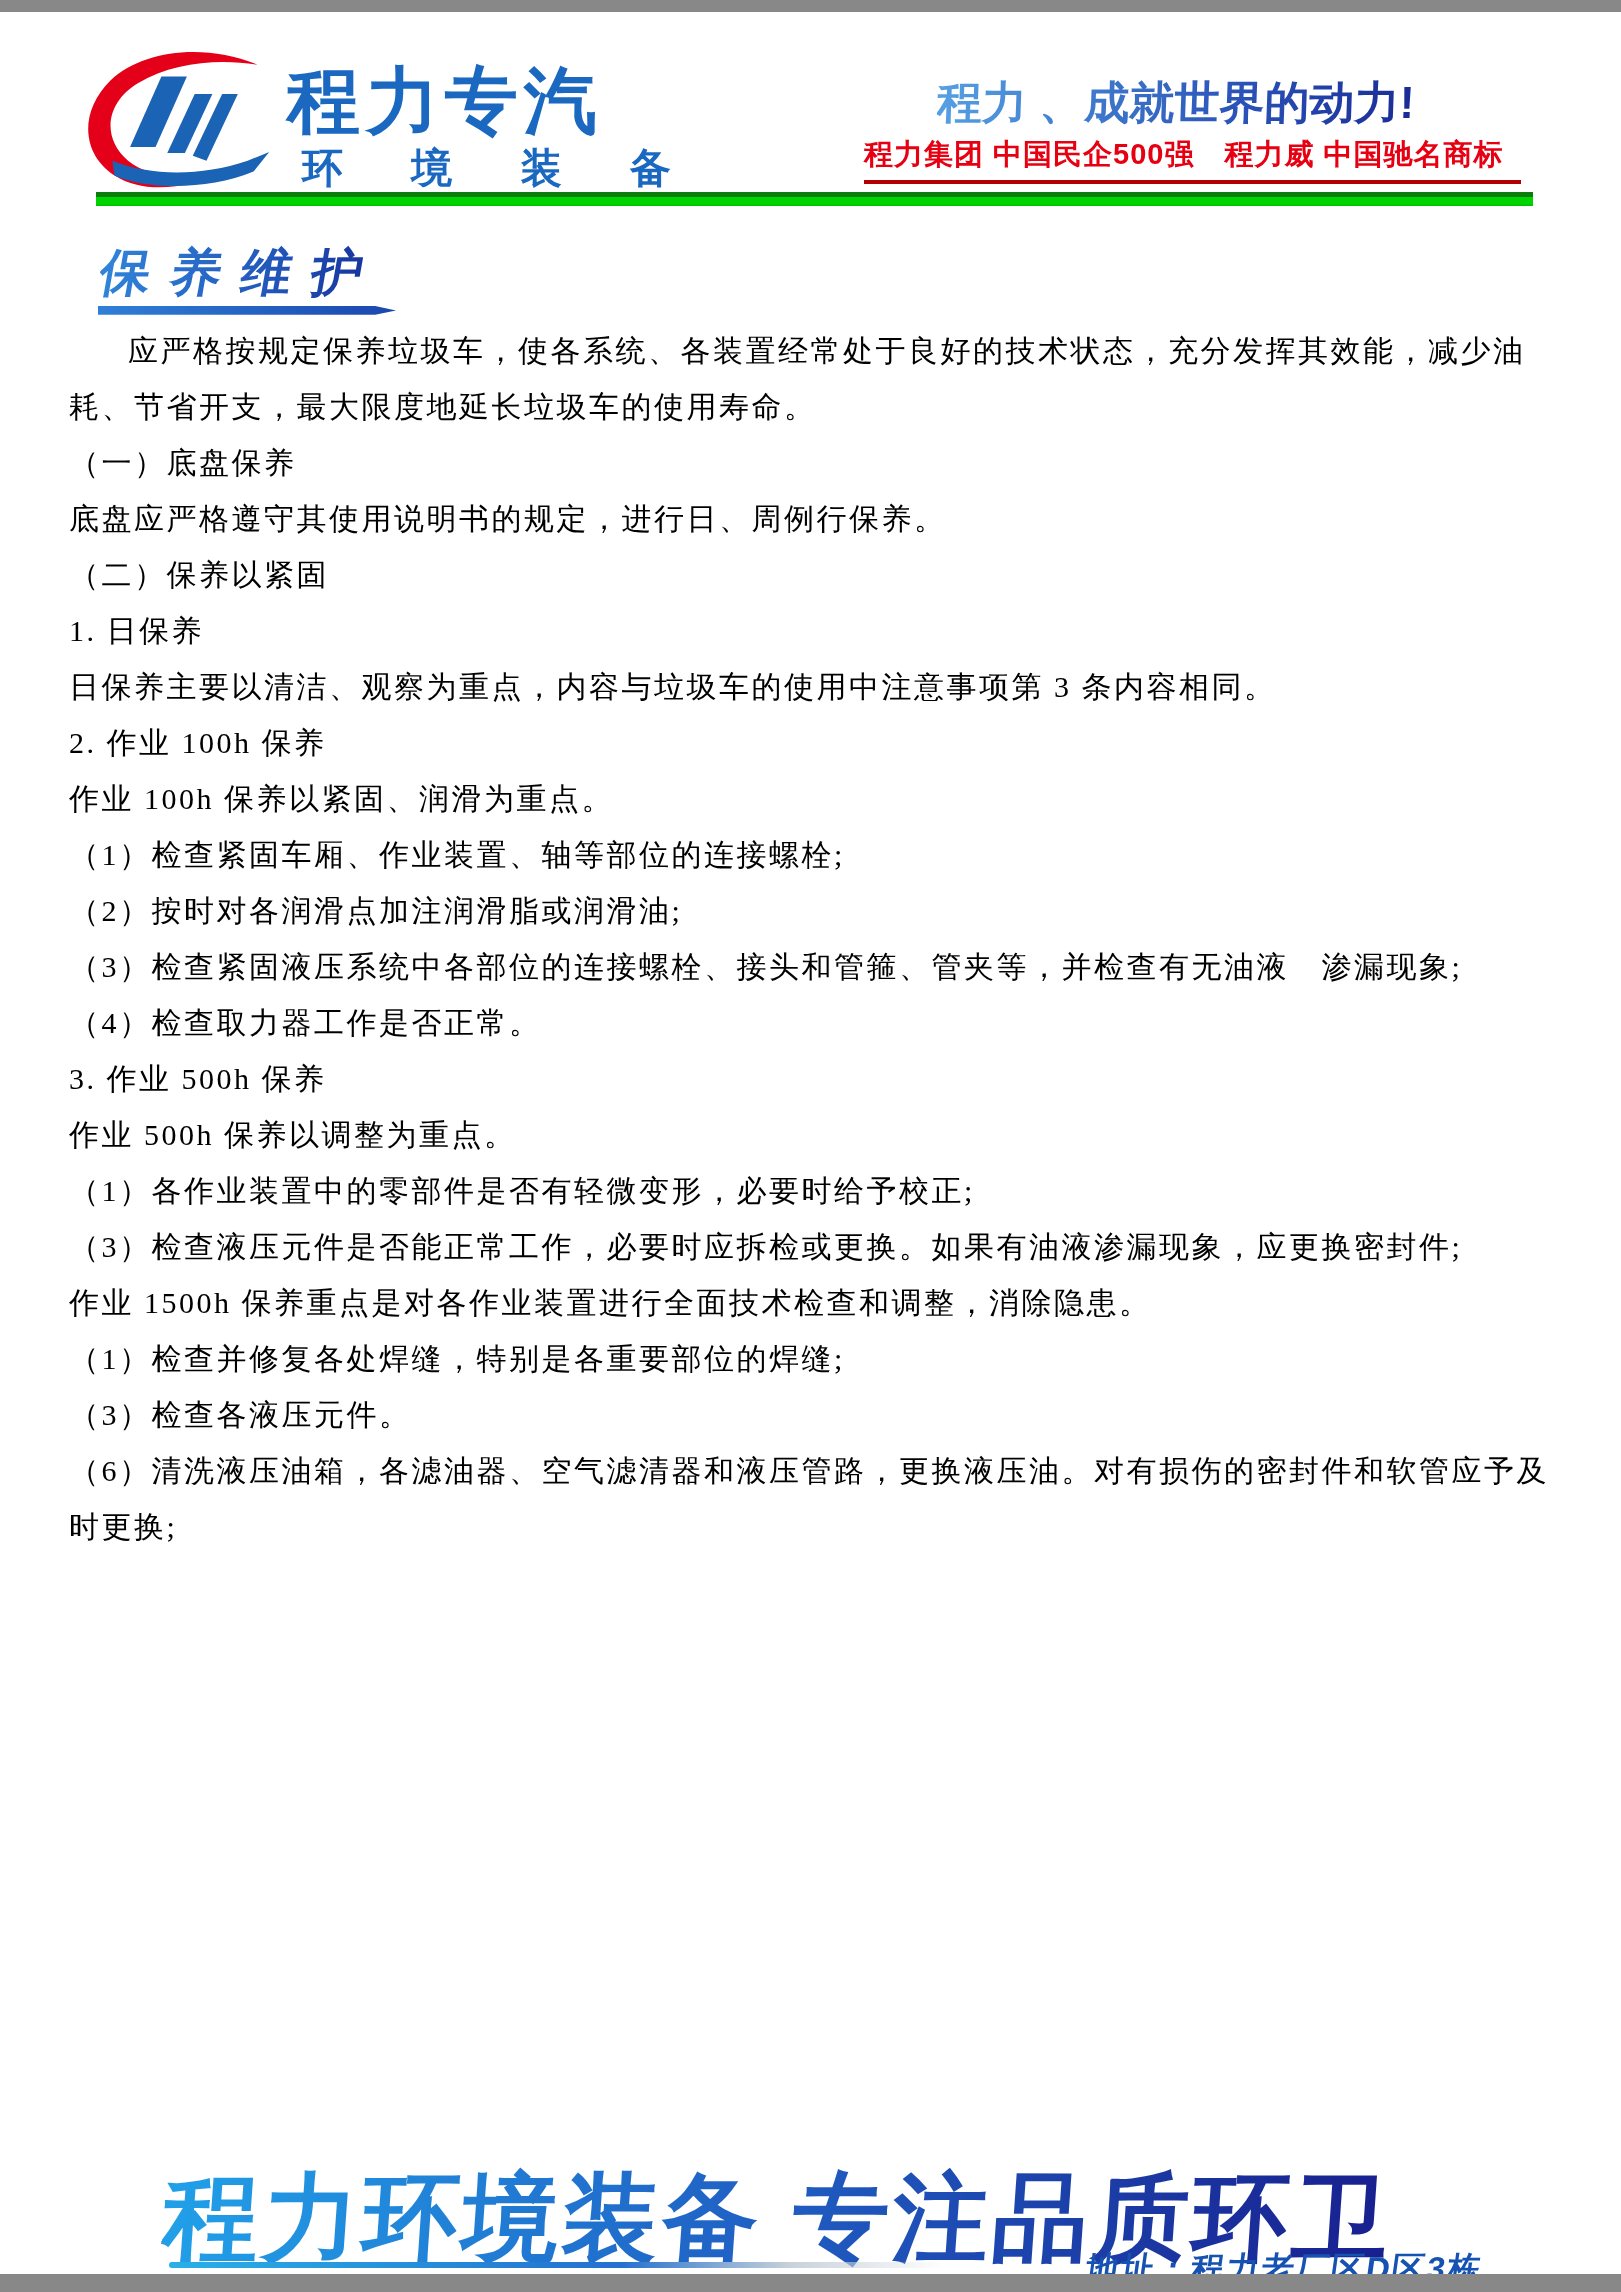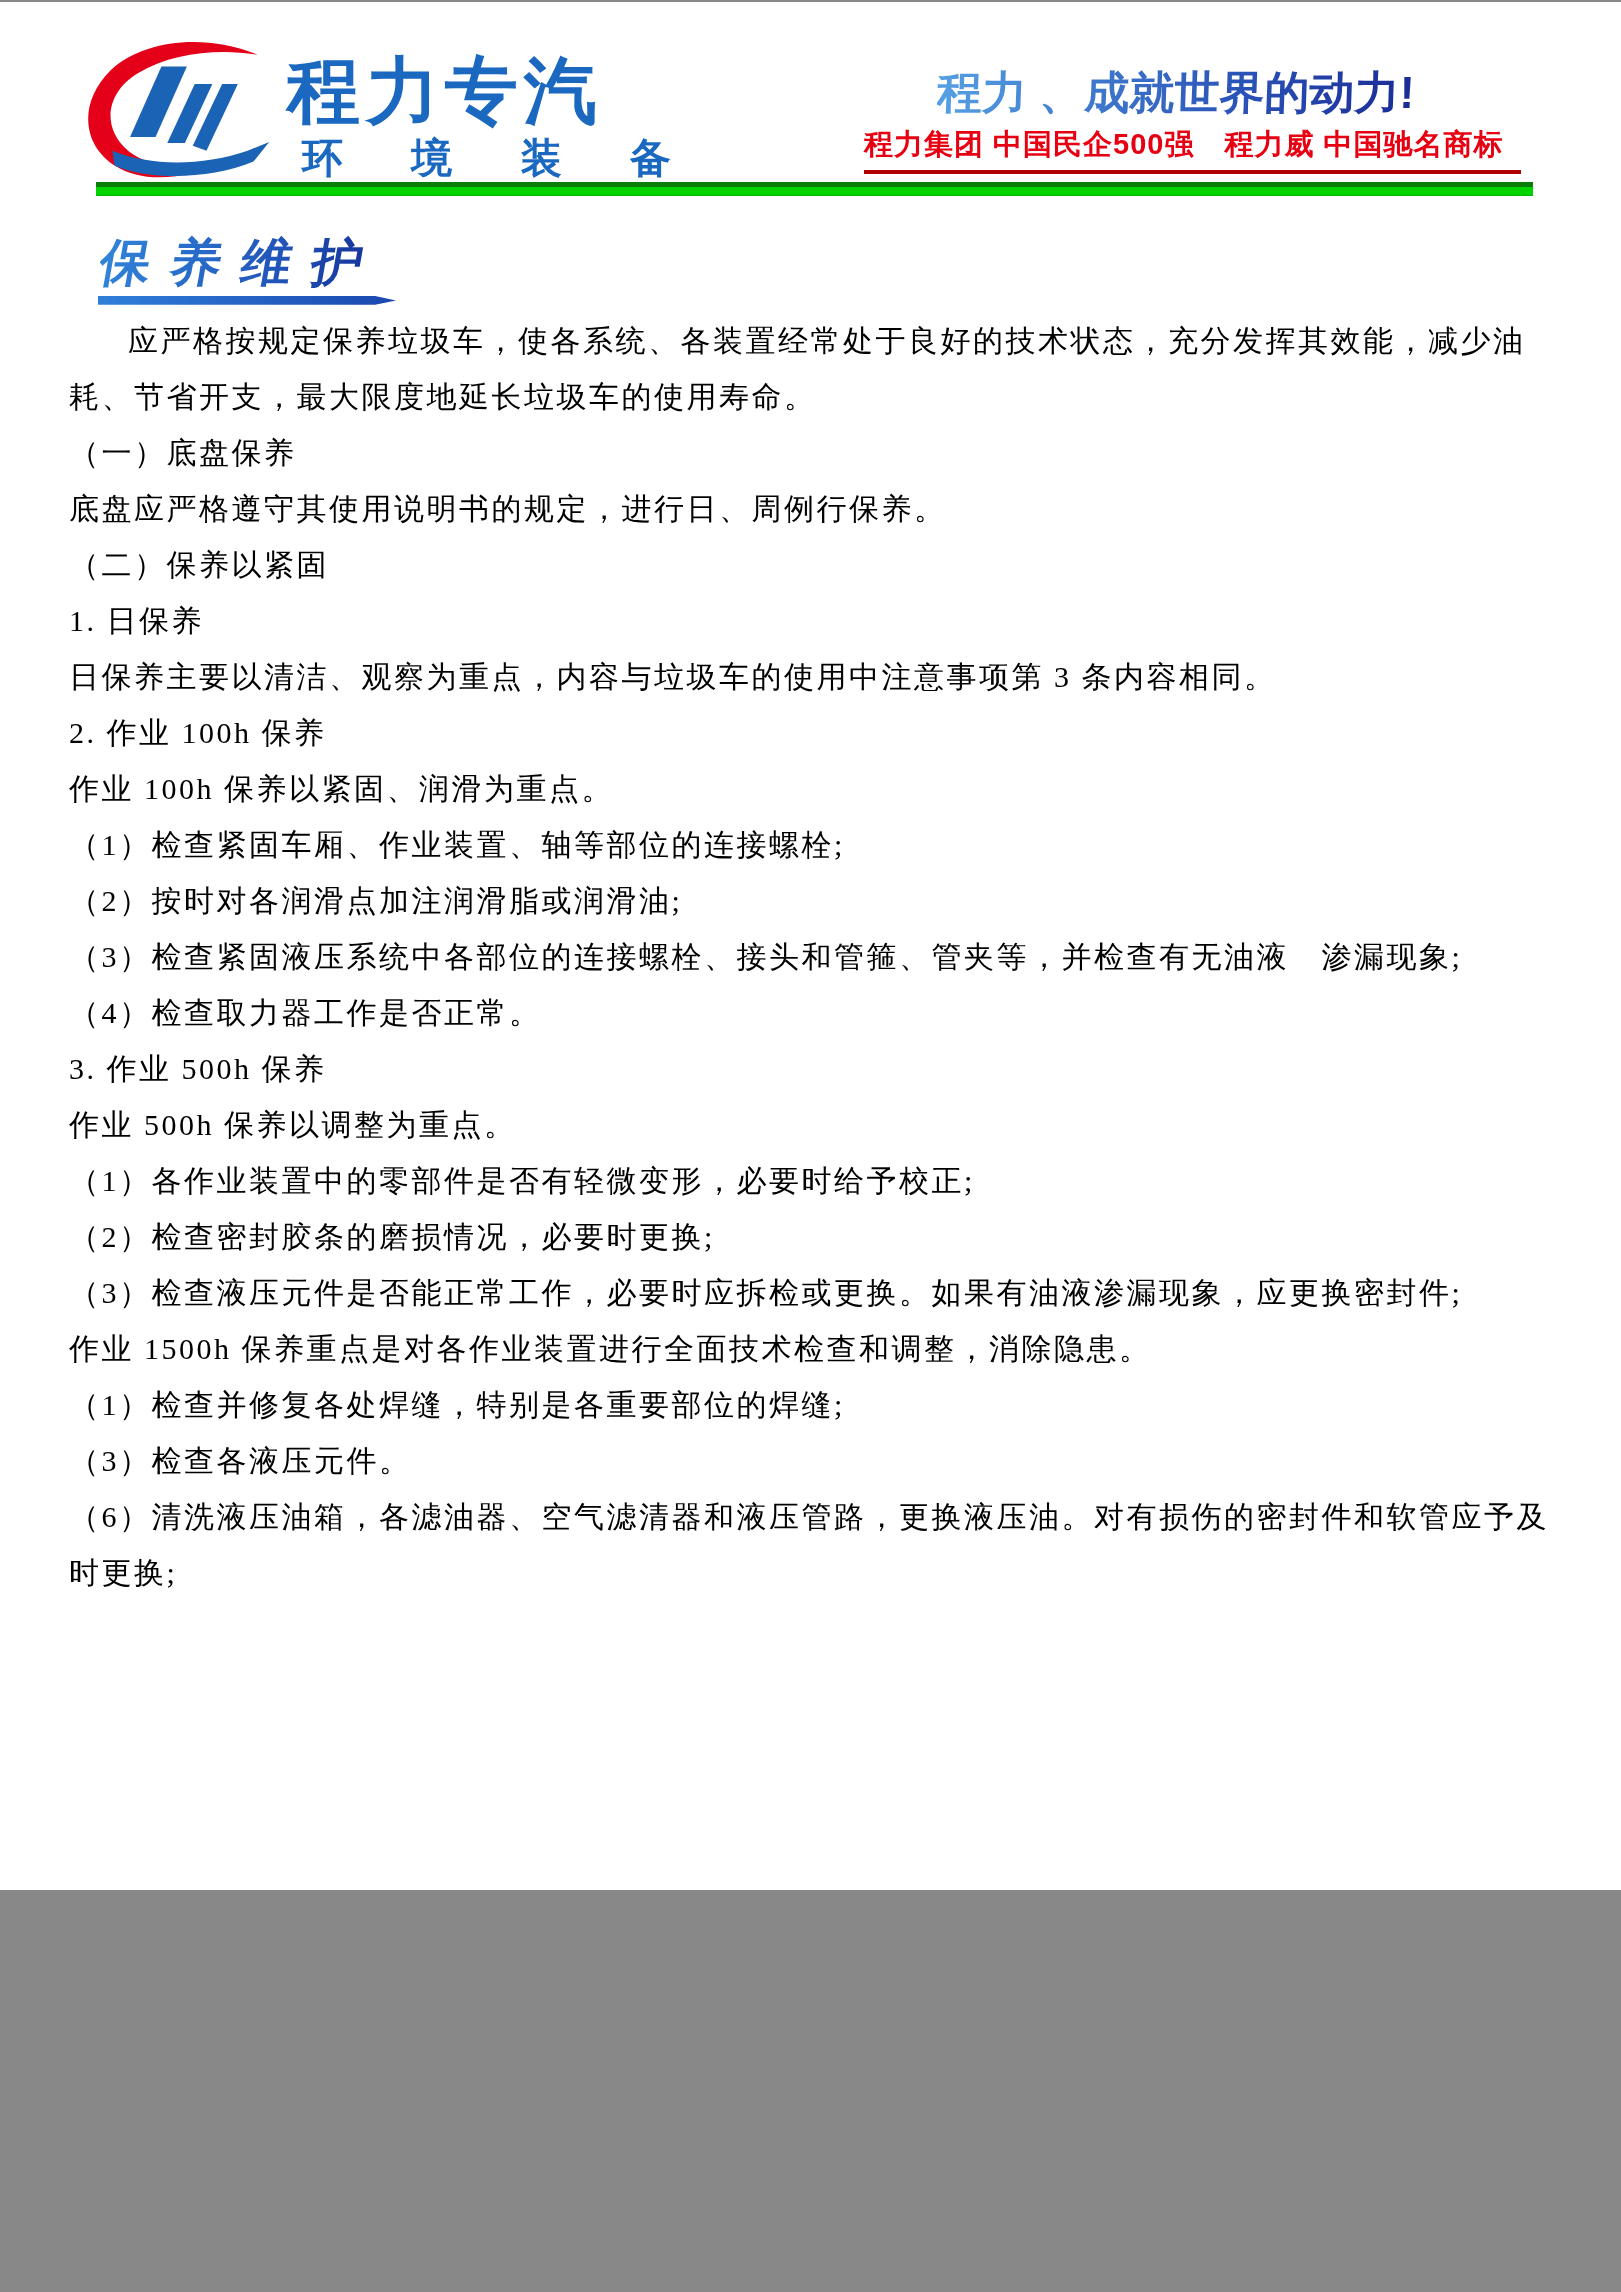--- a/index.html
+++ b/index.html
@@ -1,18 +1,18 @@
 <!DOCTYPE html>
 <html><head>
 <meta charset="utf-8">
 <style>
   html,body{margin:0;padding:0;background:#888;}
   .page{
-    position:relative;width:1621px;height:1888px;background:#ffffff;
-    margin:2px auto;overflow:hidden;
+    position:relative;width:1621px;height:2262px;background:#ffffff;
+    margin:12px auto;overflow:hidden;
     font-family:"Liberation Sans","DejaVu Sans",sans-serif;
   }
   
   .logo-svg{position:absolute;left:83px;top:39px;width:196px;height:147px;}
   .brand-name{
     position:absolute;left:287px;top:41px;width:333px;
     font-size:73px;font-weight:900;letter-spacing:5.9px;color:#1a68c0;white-space:nowrap;
   }
   .brand-sub{
     position:absolute;left:302px;top:129px;width:369px;
@@ -132,21 +132,20 @@
         <p>日保养主要以清洁、观察为重点，内容与垃圾车的使用中注意事项第 3 条内容相同。</p>
         <p>2. 作业 100h 保养</p>
         <p>作业 100h 保养以紧固、润滑为重点。</p>
         <p>（1）检查紧固车厢、作业装置、轴等部位的连接螺栓;</p>
         <p>（2）按时对各润滑点加注润滑脂或润滑油;</p>
         <p>（3）检查紧固液压系统中各部位的连接螺栓、接头和管箍、管夹等，并检查有无油液　渗漏现象;</p>
         <p>（4）检查取力器工作是否正常。</p>
         <p>3. 作业 500h 保养</p>
         <p>作业 500h 保养以调整为重点。</p>
         <p>（1）各作业装置中的零部件是否有轻微变形，必要时给予校正;</p>
-        <p>（2）检查密封胶条的磨损情况，必要时更换;</p>
         <p>（3）检查液压元件是否能正常工作，必要时应拆检或更换。如果有油液渗漏现象，应更换密封件;</p>
         <p>作业 1500h 保养重点是对各作业装置进行全面技术检查和调整，消除隐患。</p>
         <p>（1）检查并修复各处焊缝，特别是各重要部位的焊缝;</p>
         <p>（3）检查各液压元件。</p>
         <p>（6）清洗液压油箱，各滤油器、空气滤清器和液压管路，更换液压油。对有损伤的密封件和软管应予及时更换;</p>
       </div>
   </section>
 
   <footer>
     <div class="footer-banner">程力环境装备 专注品质环卫</div>

